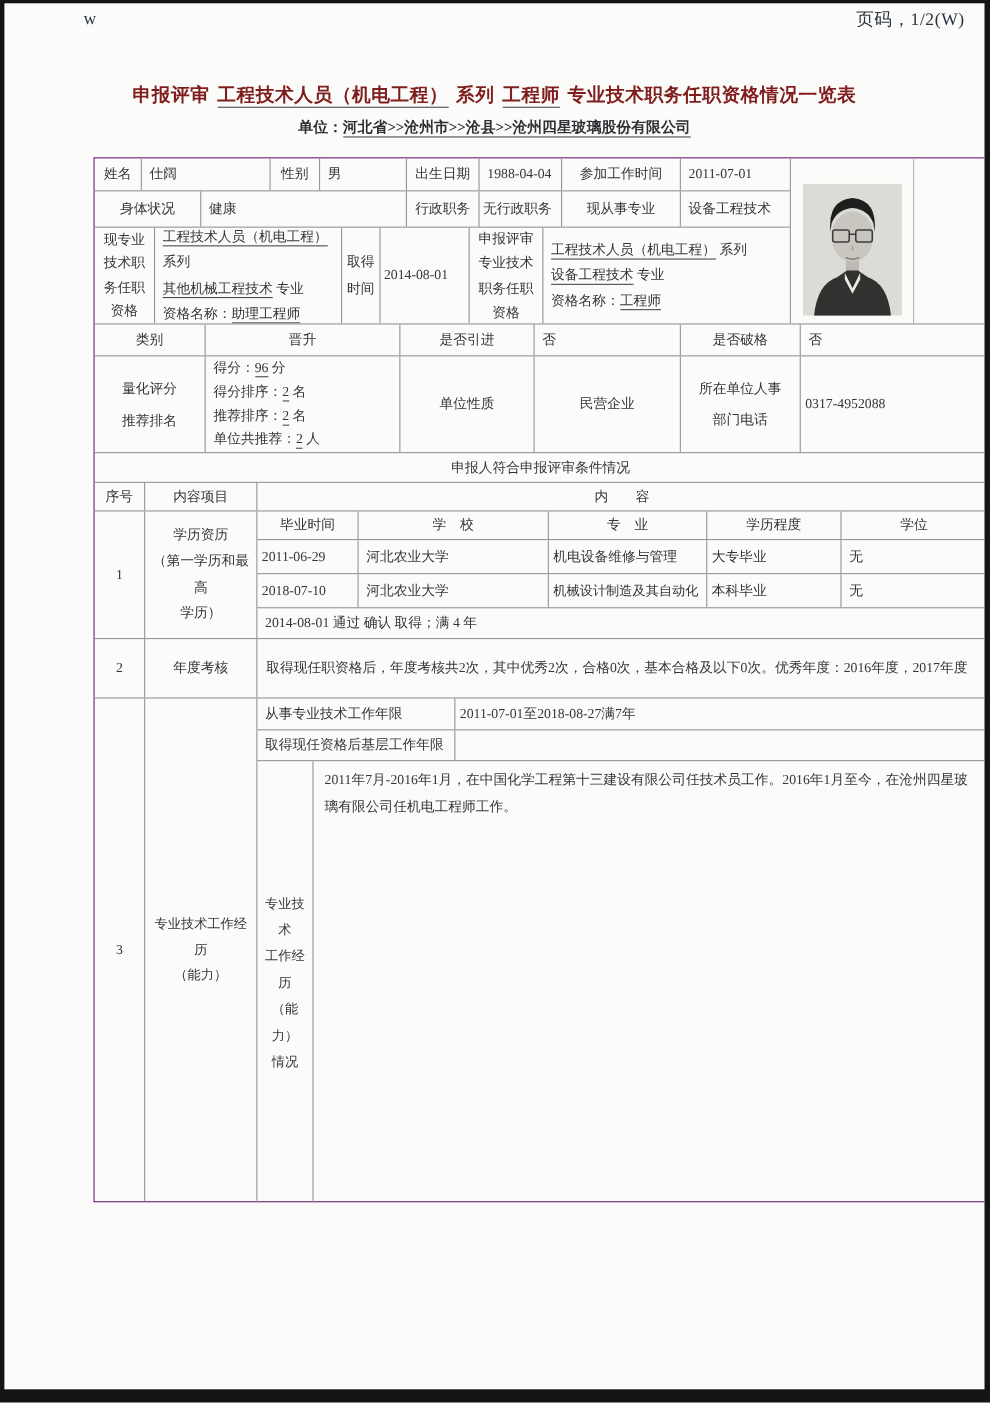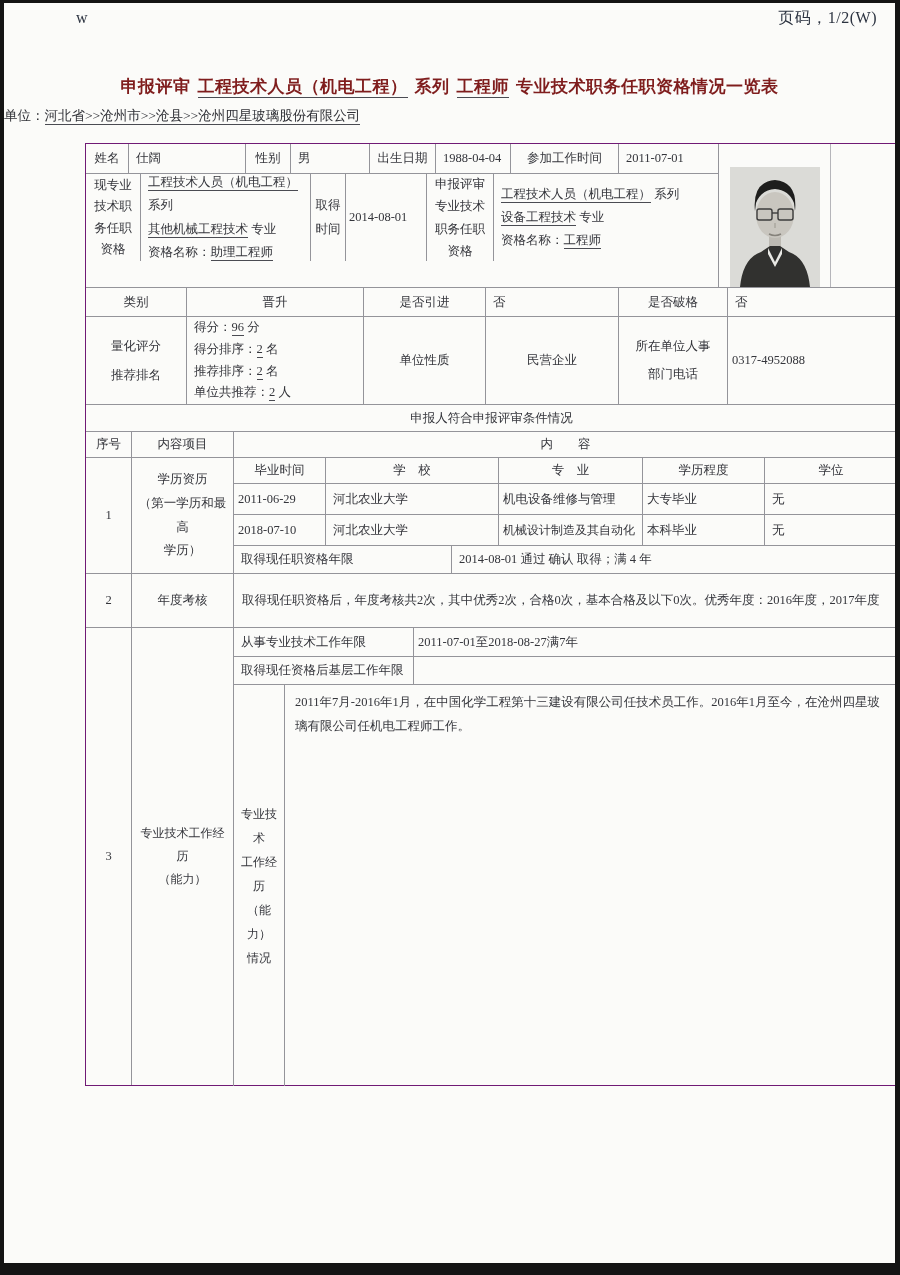--- a/index.html
+++ b/index.html
@@ -23,21 +23,21 @@
   }
   .mark-w{position:absolute;top:6px;left:72px;font-size:16px;color:#2c3340;}
   .pagenum{position:absolute;top:5px;right:18px;font-size:16px;color:#2c3340;letter-spacing:.5px;font-family:Liberation Serif, serif;}
   .title{
     position:absolute;top:72px;left:0;right:0;
     text-align:center;font-size:17px;font-weight:bold;color:#7f1d1d;
     letter-spacing:.5px;
   }
   .subtitle{
     position:absolute;top:104px;left:0;right:0;
-    font-size:13.5px;font-weight:normal;color:#2f3036;
+    text-align:center;font-size:13.5px;font-weight:bold;color:#2f3036;
   }
   .u{border-bottom:1px solid #4a4b52;padding-bottom:1px;}
   .gap{display:inline-block;width:7px;}
 
   .sheet{
     position:absolute;left:81px;top:140px;width:813px;
     border:1px solid #701a75;
     font-size:12.5px;
   }
   .r{display:flex;border-top:1px solid var(--ln);}
@@ -91,20 +91,28 @@
       <div class="grow">
         <div class="r first" style="height:29px">
           <div class="c nb" style="width:42px">姓名</div>
           <div class="c left" style="width:117px">仕阔</div>
           <div class="c" style="width:45px">性别</div>
           <div class="c left" style="width:79px">男</div>
           <div class="c" style="width:66px">出生日期</div>
           <div class="c left" style="width:75px">1988-04-04</div>
           <div class="c" style="width:108px">参加工作时间</div>
           <div class="c left grow">2011-07-01</div>
+        </div>
+        <div class="r" style="height:33px">
+          <div class="c nb" style="width:96px">身体状况</div>
+          <div class="c left" style="width:187px">健康</div>
+          <div class="c" style="width:66px">行政职务</div>
+          <div class="c left" style="width:75px;padding-left:3px">无行政职务</div>
+          <div class="c" style="width:108px">现从事专业</div>
+          <div class="c left grow">设备工程技术</div>
         </div>
         <div class="r" style="height:88px">
           <div class="c nb" style="width:54px;line-height:1.7">现专业技术职务任职资格</div>
           <div class="c ml" style="width:170px">
             <div><span class="u">工程技术人员（机电工程）</span></div>
             <div>系列</div>
             <div><span class="u">其他机械工程技术</span> <span>专业</span></div>
             <div><span>资格名称：</span><span class="u">助理工程师</span></div>
           </div>
           <div class="c" style="width:35px;line-height:1.9">取得时间</div>
@@ -193,21 +201,20 @@
           <div class="c left grow">无</div>
         </div>
         <div class="r" style="height:31px">
           <div class="c left" style="width:92px;padding-left:4px">2018-07-10</div>
           <div class="c left" style="width:173px">河北农业大学</div>
           <div class="c left" style="width:144px;padding-left:4px;font-size:12px">机械设计制造及其自动化</div>
           <div class="c left" style="width:122px;padding-left:4px">本科毕业</div>
           <div class="c left grow">无</div>
         </div>
         <div class="r" style="height:28px">
-          <div class="c left" style="width:218px">取得现任职资格年限</div>
           <div class="c left grow">2014-08-01 通过 确认 取得；满 4 年</div>
         </div>
       </div>
     </div>
 
     <div class="r" style="height:54px">
       <div class="c nb" style="width:45px">2</div>
       <div class="c" style="width:102px">年度考核</div>
       <div class="c left para grow" style="padding:2px 8px">取得现任职资格后，年度考核共2次，其中优秀2次，合格0次，基本合格及以下0次。优秀年度：2016年度，2017年度</div>
     </div>

